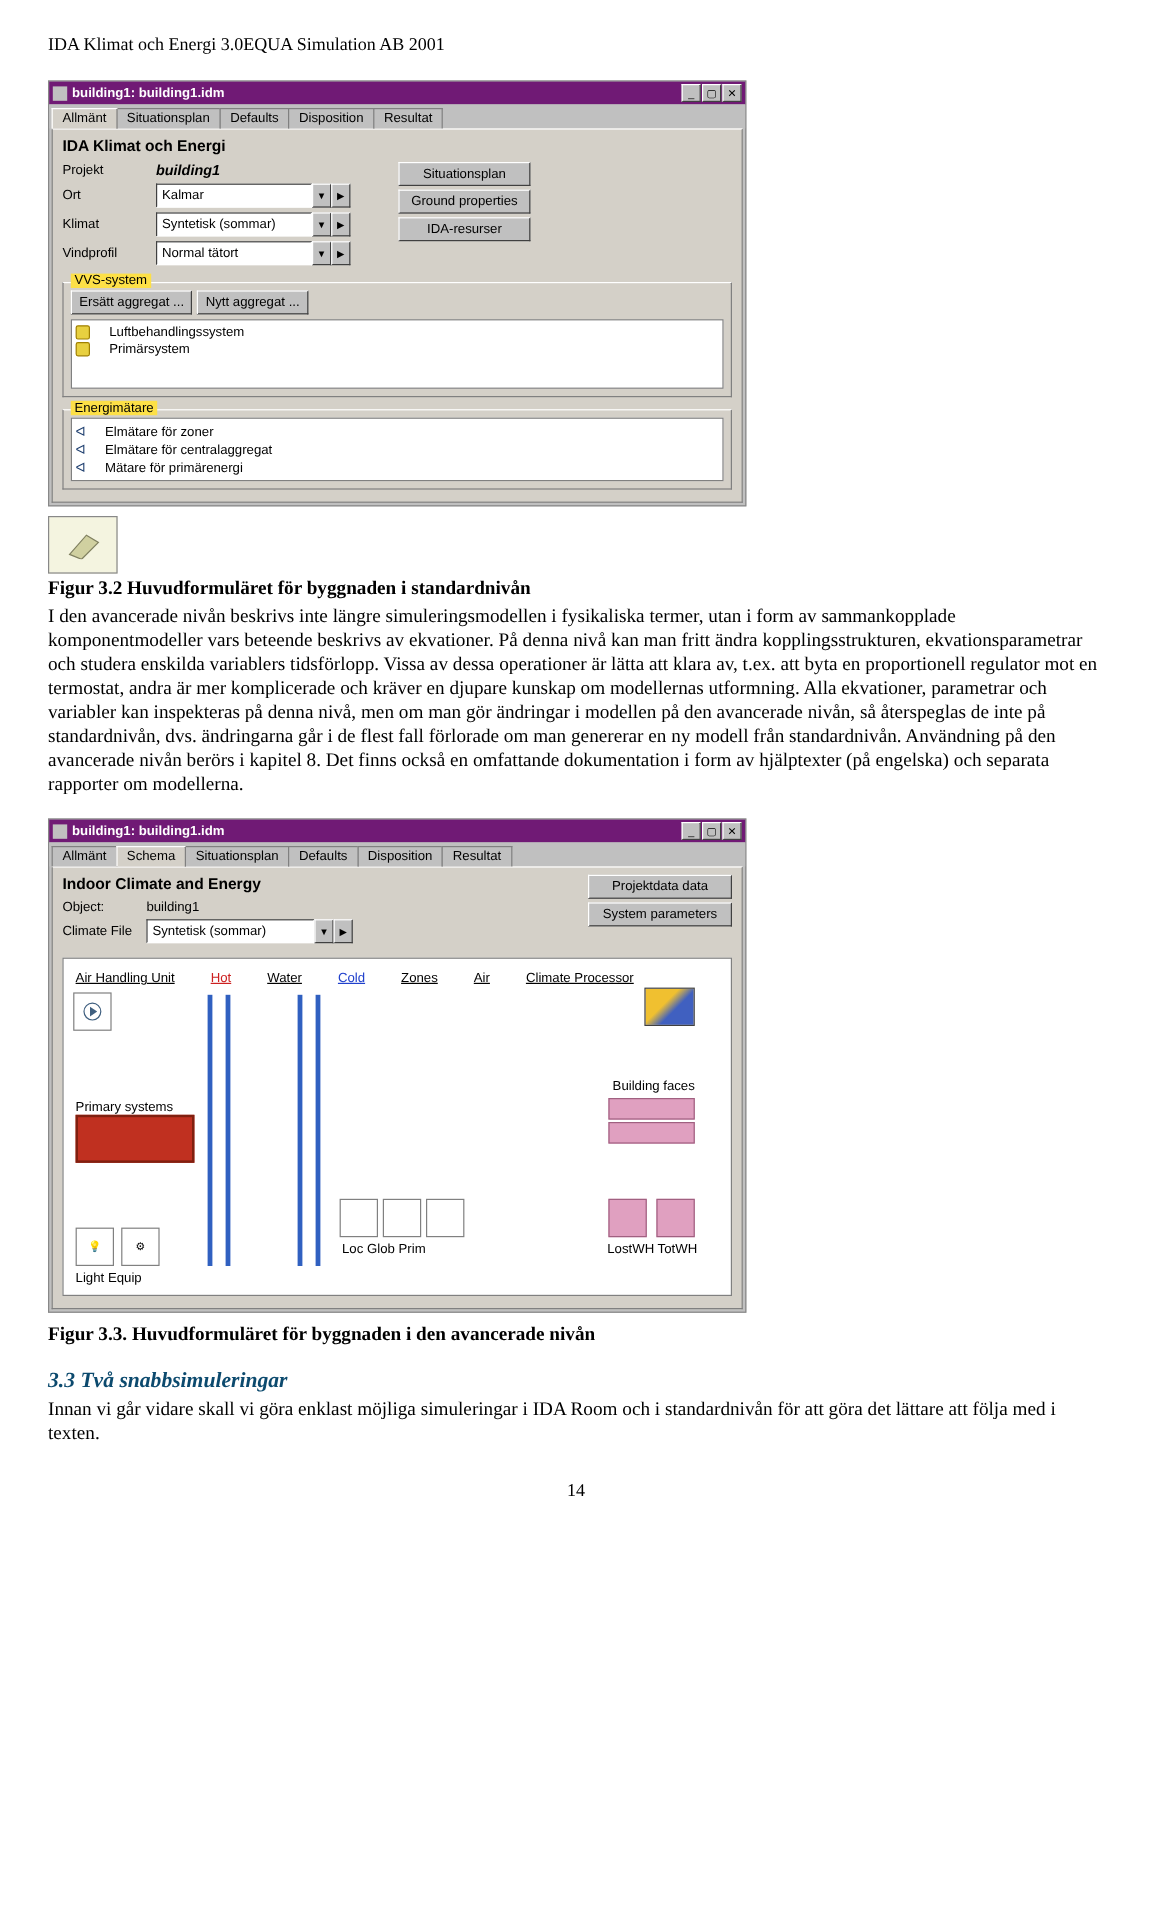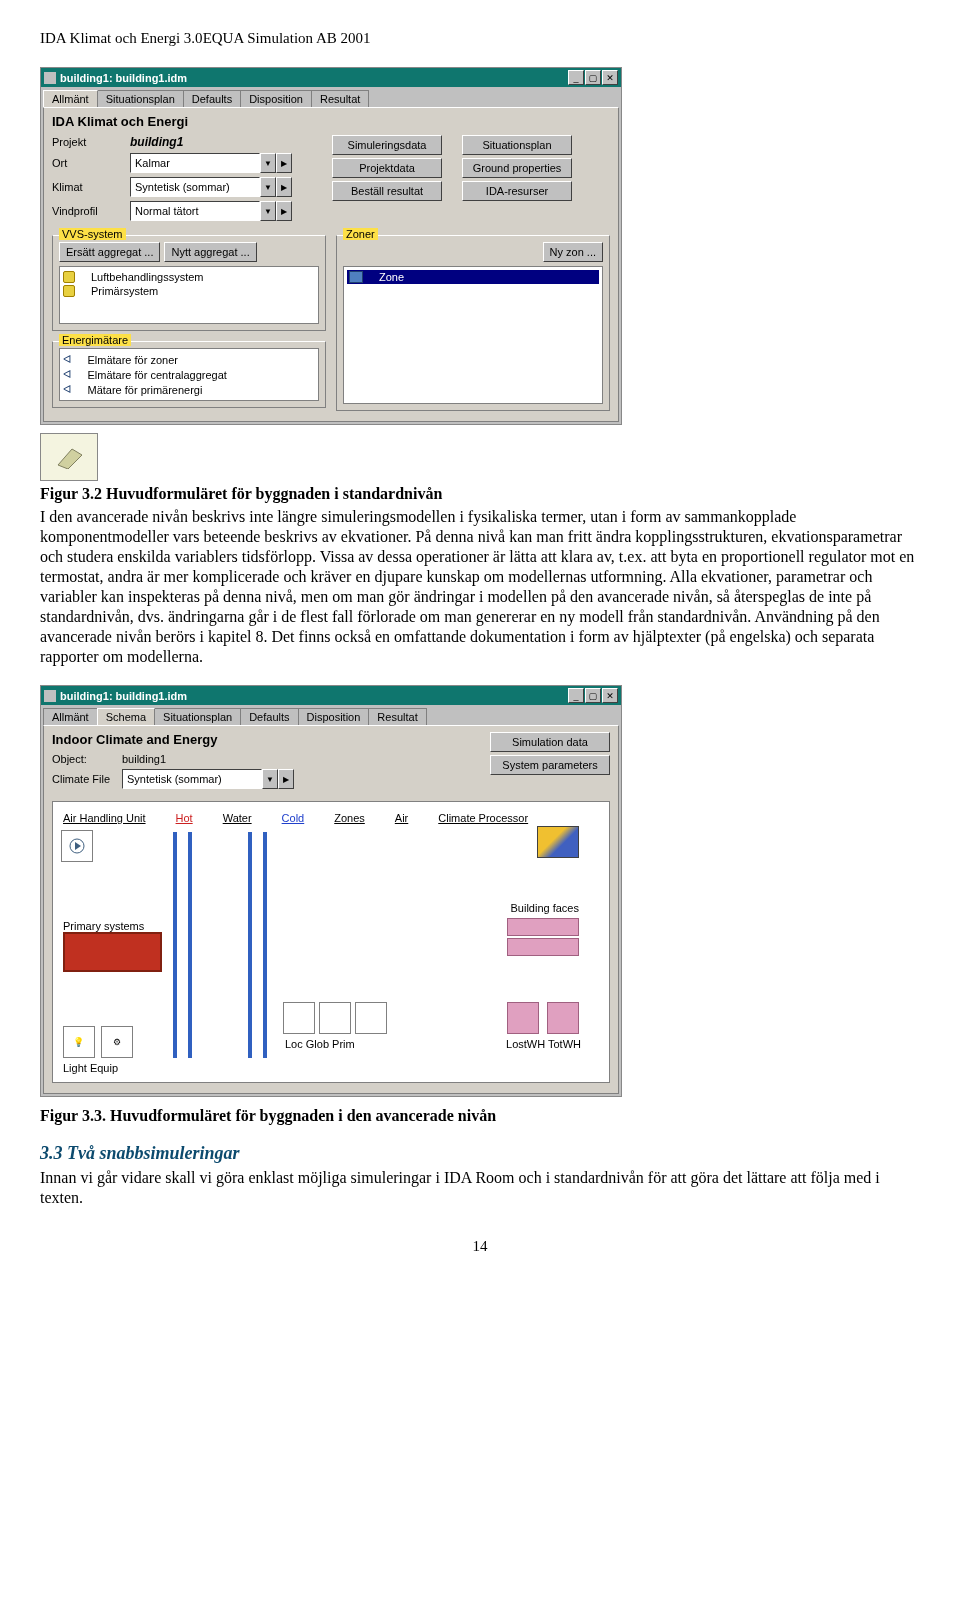--- a/index.html
+++ b/index.html
@@ -20,21 +20,21 @@
     border: 1px solid #888;
     background: #c0c0c0;
     font-family: Arial, sans-serif;
     font-size: 11px;
     width: 580px;
     margin-bottom: 8px;
   }
   .titlebar {
     display: flex;
     align-items: center;
-    background: #0f766e;
+    background: #701a75;
     color: #fff;
     padding: 2px 3px;
     font-size: 11px;
   }
   .titlebar .title-icon { width: 12px; height: 12px; background:#c0c0c0; margin-right:4px; }
   .titlebar .title-text { flex: 1; font-weight: bold; }
   .winbtn { width: 14px; height: 13px; background: #c0c0c0; border: 1px solid #fff; border-right-color:#404040; border-bottom-color:#404040; margin-left:1px; display:flex; align-items:center; justify-content:center; font-size:9px; color:#000;}
   .tabs {
     display: flex;
     background: #c0c0c0;
@@ -162,25 +162,20 @@
           <div class="dropdown-btn">▶</div>
         </div>
         <div class="form-row">
           <div class="form-label">Vindprofil</div>
           <div class="text-field" style="width:120px;">Normal tätort</div>
           <div class="dropdown-btn">▼</div>
           <div class="dropdown-btn">▶</div>
         </div>
       </div>
       <div style="display:flex; flex-direction:column; gap:3px; width:110px;">
-        <div class="btn3d">Simuleringsdata</div>
-        <div class="btn3d">Projektdata</div>
-        <div class="btn3d">Beställ resultat</div>
-      </div>
-      <div style="display:flex; flex-direction:column; gap:3px; width:110px;">
         <div class="btn3d">Situationsplan</div>
         <div class="btn3d">Ground properties</div>
         <div class="btn3d">IDA-resurser</div>
       </div>
     </div>
 
     <div style="display:flex; gap:10px;">
       <div style="flex:1;">
         <div class="groupbox">
           <div class="groupbox-title">VVS-system</div>
@@ -210,34 +205,20 @@
                 <span class="bullet-arrow">ᐊ</span>
                 <span>Elmätare för centralaggregat</span>
               </div>
             <div class="list-item">
                 <span class="bullet-arrow">ᐊ</span>
                 <span>Mätare för primärenergi</span>
               </div>
           </div>
         </div>
       </div>
-      <div style="flex:1;">
-        <div class="groupbox" style="min-height:162px;">
-          <div class="groupbox-title">Zoner</div>
-          <div style="text-align:right; margin-bottom:4px;">
-            <div class="btn3d">Ny zon ...</div>
-          </div>
-          <div style="background:#fff; border:1px solid #808080; padding:3px; min-height:130px;">
-            <div class="list-item" style="background:#000080; color:#fff; padding:1px 2px;">
-                <span class="zone-icon"></span>
-                <span>Zone</span>
-              </div>
-          </div>
-        </div>
-      </div>
     </div>
   </div>
 </div>
 
 <div style="width:56px; height:46px; border:1px solid #888; background:#f4f4e0; display:flex; align-items:center; justify-content:center;">
   <svg width="30" height="24">
       <polygon points="4,20 18,4 28,10 14,24" fill="#d0d0a0" stroke="#808060"></polygon>
     </svg>
 </div>
 
@@ -270,21 +251,21 @@
           <div style="font-size:11px;">building1</div>
         </div>
         <div class="form-row">
           <div class="form-label" style="width:70px;">Climate File</div>
           <div class="text-field" style="width:130px;">Syntetisk (sommar)</div>
           <div class="dropdown-btn">▼</div>
           <div class="dropdown-btn">▶</div>
         </div>
       </div>
       <div style="display:flex; flex-direction:column; gap:3px; width:120px;">
-        <div class="btn3d">Simulation data</div>
+        <div class="btn3d">Projektdata data</div>
         <div class="btn3d">System parameters</div>
       </div>
     </div>
 
     <div class="schema-area" style="margin-top:8px;">
 
       <div style="display:flex; gap:30px; font-size:11px;">
         <span class="header-link">Air Handling Unit</span>
         <span class="header-link hot">Hot</span>
         <span class="header-link">Water</span>

